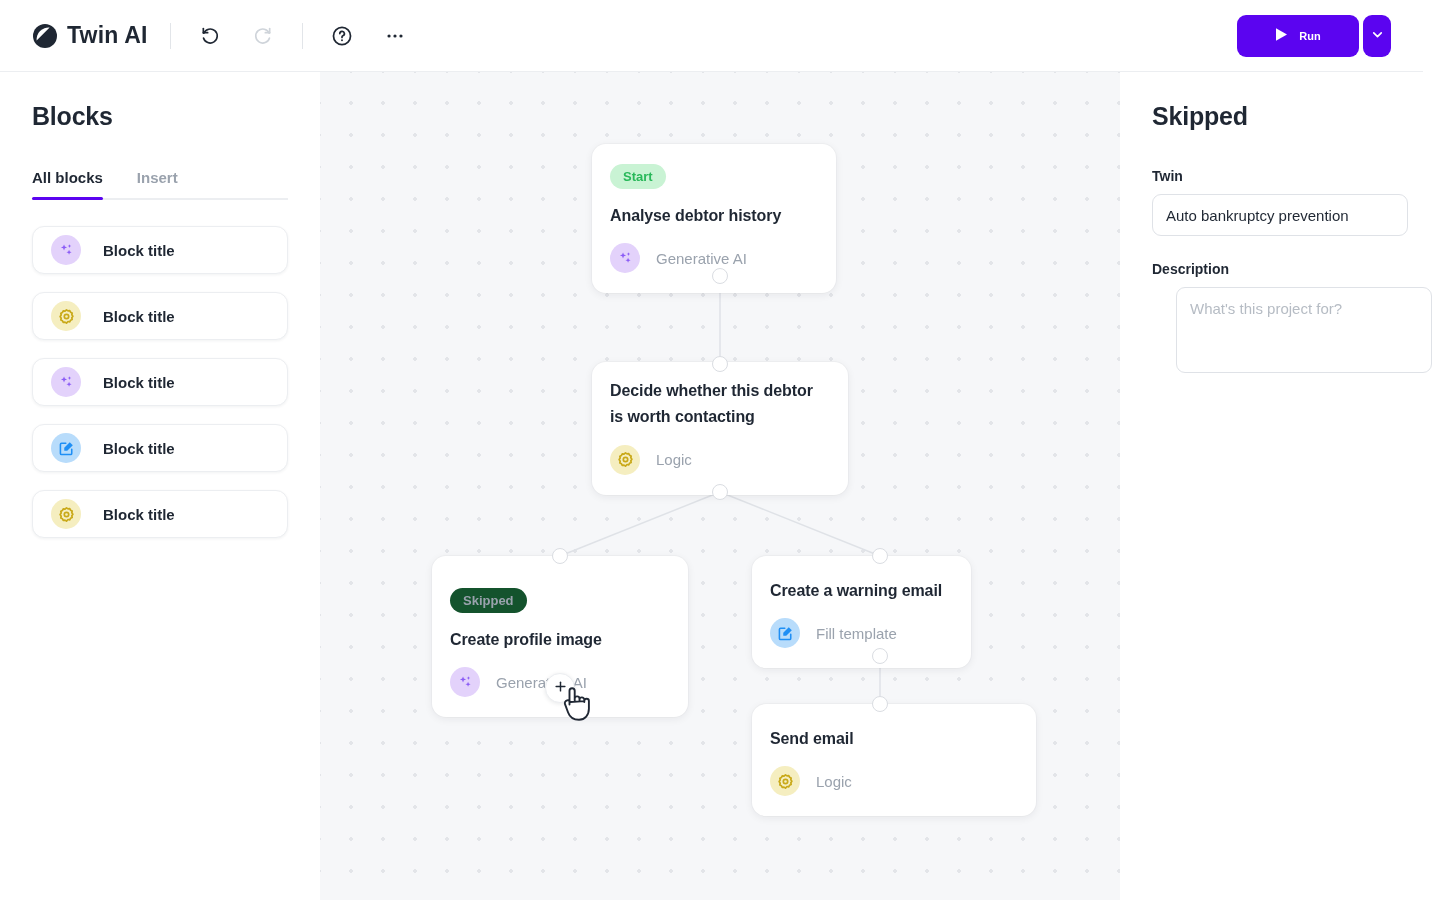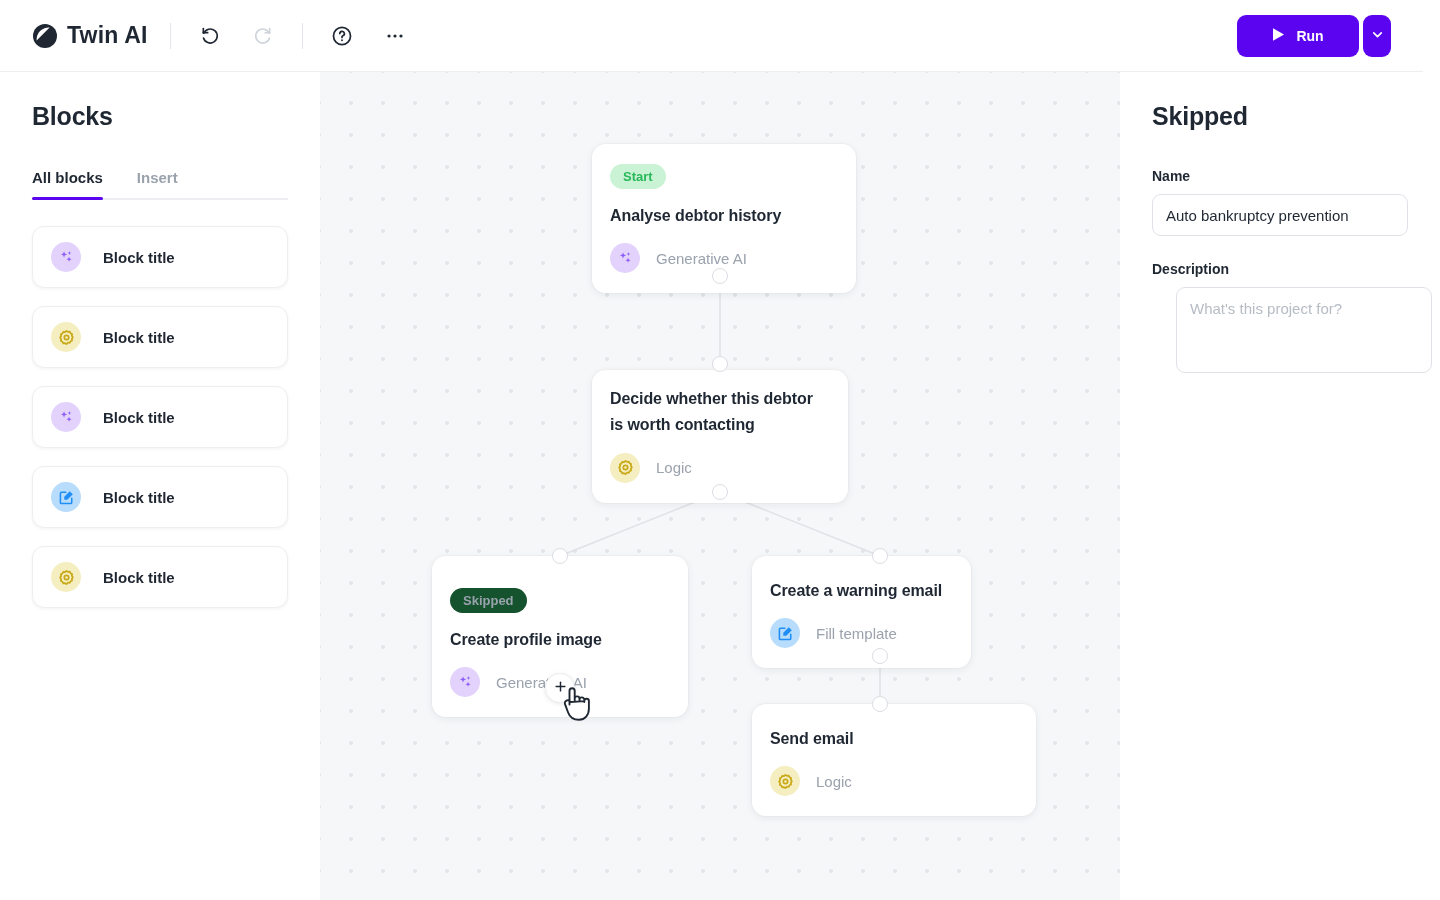--- a/index.html
+++ b/index.html
@@ -52,21 +52,21 @@
   .hdr-right { margin-left: auto; display: flex; align-items: center; gap: 30px; }
 
   .run-group { display: flex; align-items: center; gap: 4px; }
   .run-btn {
     height: 42px;
     min-width: 122px;
     background: #5b04f0;
     color: #fff;
     border: none;
     border-radius: 9px;
-    font-size: 14px;
+    font-size: 11px;
     font-weight: 700;
     display: flex;
     align-items: center;
     justify-content: center;
     gap: 11px;
     cursor: pointer;
     font-family: "Liberation Sans", sans-serif;
   }
   .run-caret {
     width: 28px; height: 42px;
@@ -132,21 +132,21 @@
   .tab.active::after {
     content: "";
     position: absolute;
     left: 0; right: 0; bottom: -2px;
     height: 3px;
     background: #5b04f0;
     border-radius: 2px;
   }
   .block-list { margin-top: 26px; display: flex; flex-direction: column; gap: 18px; }
   .block-card {
-    height: 62px;
+    height: 48px;
     background: #fff;
     border: 1px solid #eceef1;
     border-radius: 12px;
     box-shadow: 0 1px 3px rgba(22,30,44,.06);
     display: flex;
     align-items: center;
     padding: 0 18px;
     gap: 22px;
     cursor: pointer;
   }
@@ -436,38 +436,38 @@
 
 <div class="canvas">
 
   <svg class="edges">
     <line x1="400" y1="204" x2="400" y2="292" stroke="#dfe2e7" stroke-width="1.5"></line>
     <line x1="400" y1="420" x2="240" y2="484" stroke="#dfe2e7" stroke-width="1.5"></line>
     <line x1="400" y1="420" x2="560" y2="484" stroke="#dfe2e7" stroke-width="1.5"></line>
     <line x1="560" y1="584" x2="560" y2="632" stroke="#dfe2e7" stroke-width="1.5"></line>
   </svg>
 
-  <div class="node" style="left:272px; top:72px; width:264px;">
+  <div class="node" style="left:272px; top:72px; width:244px;">
     <span class="node-badge badge-start">Start</span>
     <div class="node-title">Analyse debtor history</div>
     <div class="node-meta">
       <span class="ico ico-purple">
         <svg width="17" height="17" viewBox="0 0 24 24" fill="#8b5cf6">
           <path d="M8.5 3.4 L9.7 6.5 L12.8 7.7 L9.7 8.9 L8.5 12 L7.3 8.9 L4.2 7.7 L7.3 6.5 Z"></path>
           <path d="M15.6 10.8 L16.6 13.4 L19.2 14.4 L16.6 15.4 L15.6 18 L14.6 15.4 L12 14.4 L14.6 13.4 Z"></path>
           <path d="M16.2 3.3 L16.9 5.1 L18.7 5.8 L16.9 6.5 L16.2 8.3 L15.5 6.5 L13.7 5.8 L15.5 5.1 Z"></path>
         </svg>
       </span>
       <span class="node-meta-label">Generative AI</span>
     </div>
   </div>
   <div class="port" style="left:392px; top:196px;"></div>
 
   <div class="port" style="left:392px; top:284px;"></div>
-  <div class="node" style="left:272px; top:298px; width:256px; padding-top:16px;">
+  <div class="node" style="left:272px; top:290px; width:256px; padding-top:16px;">
     <div class="node-title">Decide whether this debtor is worth contacting</div>
     <div class="node-meta">
       <span class="ico ico-yellow">
         <svg width="17" height="17" viewBox="0 0 24 24" fill="none" stroke="#c9a919" stroke-width="2.4" stroke-linejoin="round">
           <path d="M12 2.6l2.1 1.5 2.5-.5 1.1 2.3 2.3 1.1-.5 2.5 1.5 2.1-1.5 2.1.5 2.5-2.3 1.1-1.1 2.3-2.5-.5L12 21.4l-2.1-1.5-2.5.5-1.1-2.3-2.3-1.1.5-2.5L3 12l1.5-2.1-.5-2.5 2.3-1.1 1.1-2.3 2.5.5z"></path>
           <circle cx="12" cy="12" r="3.1"></circle>
         </svg>
       </span>
       <span class="node-meta-label">Logic</span>
     </div>
@@ -532,21 +532,21 @@
       <span class="node-meta-label">Logic</span>
     </div>
   </div>
 
 </div>
 
 <div class="rightpanel">
   <div class="panel-title">Skipped</div>
 
   <div class="field">
-    <label class="field-label">Name</label>
+    <label class="field-label">Twin</label>
     <input class="text-input" type="text" value="Auto bankruptcy prevention" style="">
   </div>
 
   <div class="field field-desc">
     <label class="field-label">Description</label>
     <textarea class="text-area" placeholder="What's this project for?" style=""></textarea>
   </div>
 </div>
 
 </body></html>

